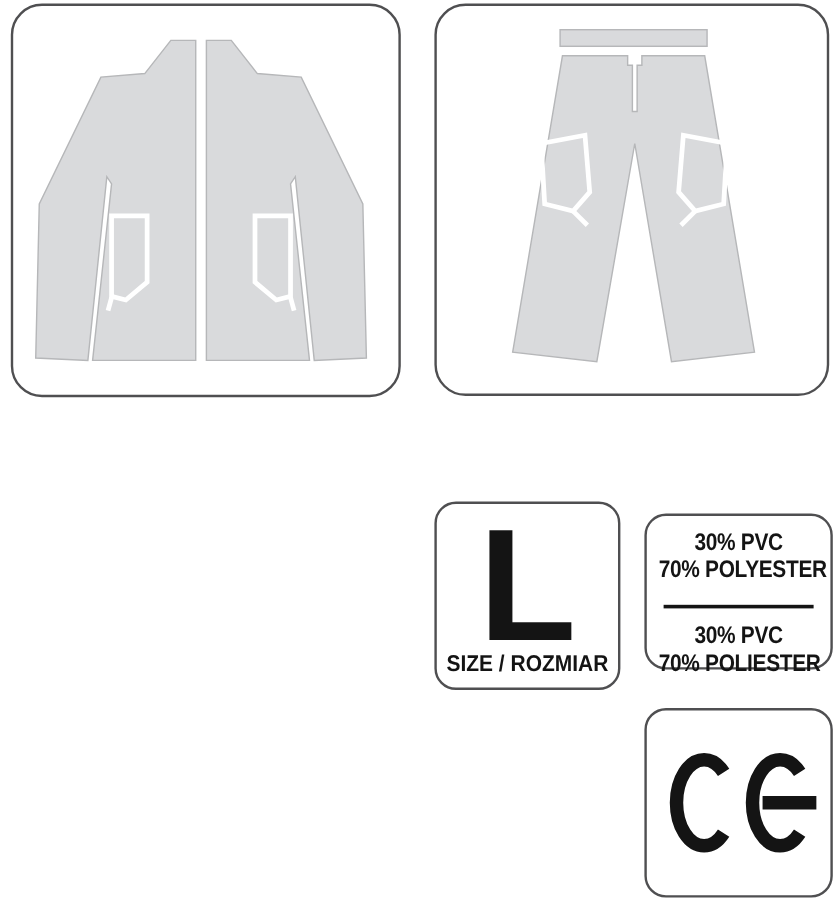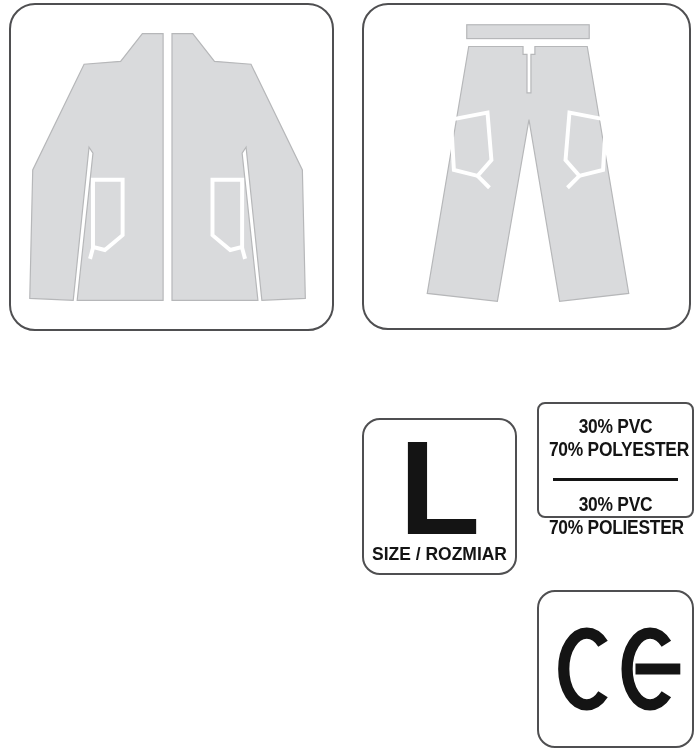--- a/index.html
+++ b/index.html
@@ -13,21 +13,21 @@
   }
   .panel {
     position:absolute;
     background:#ffffff;
     border:2px solid #4f4f51;
     box-sizing:border-box;
   }
   #jacket-panel   { left:9px;   top:3px;   width:325px; height:328px; border-radius:26px; }
   #pants-panel    { left:362px; top:3px;   width:329px; height:327px; border-radius:26px; }
   #size-panel     { left:362px; top:418px; width:155px; height:157px; border-radius:18px; }
-  #material-panel { left:537px; top:402px; width:157px; height:116px; border-radius:8px; }
+  #material-panel { left:537px; top:428px; width:157px; height:130px; border-radius:18px; }
   #ce-panel       { left:537px; top:590px; width:157px; height:158px; border-radius:18px; }
 
   .fill-svg { position:absolute; left:0; top:0; width:100%; height:100%; display:block; }
 
   .garment { stroke:#b6b7b9; stroke-width:1.2; }
   .pocket  { stroke:#ffffff; stroke-width:4; fill:none; stroke-linejoin:miter; stroke-linecap:butt; }
 
   .size-letter {
     position:absolute; top:2px; left:0; right:0;
     text-align:center;

